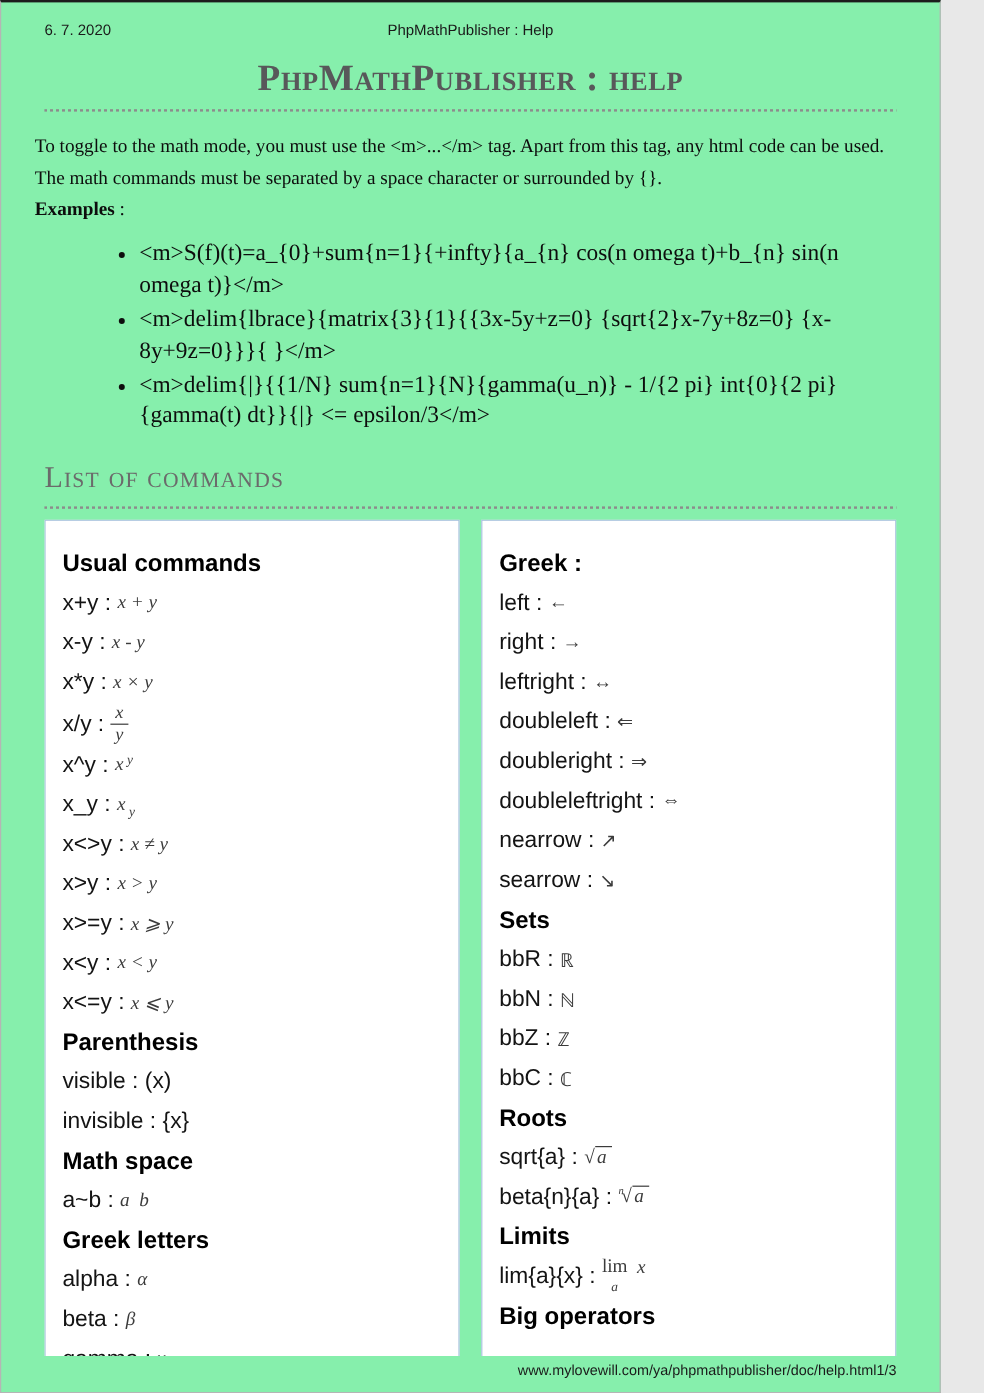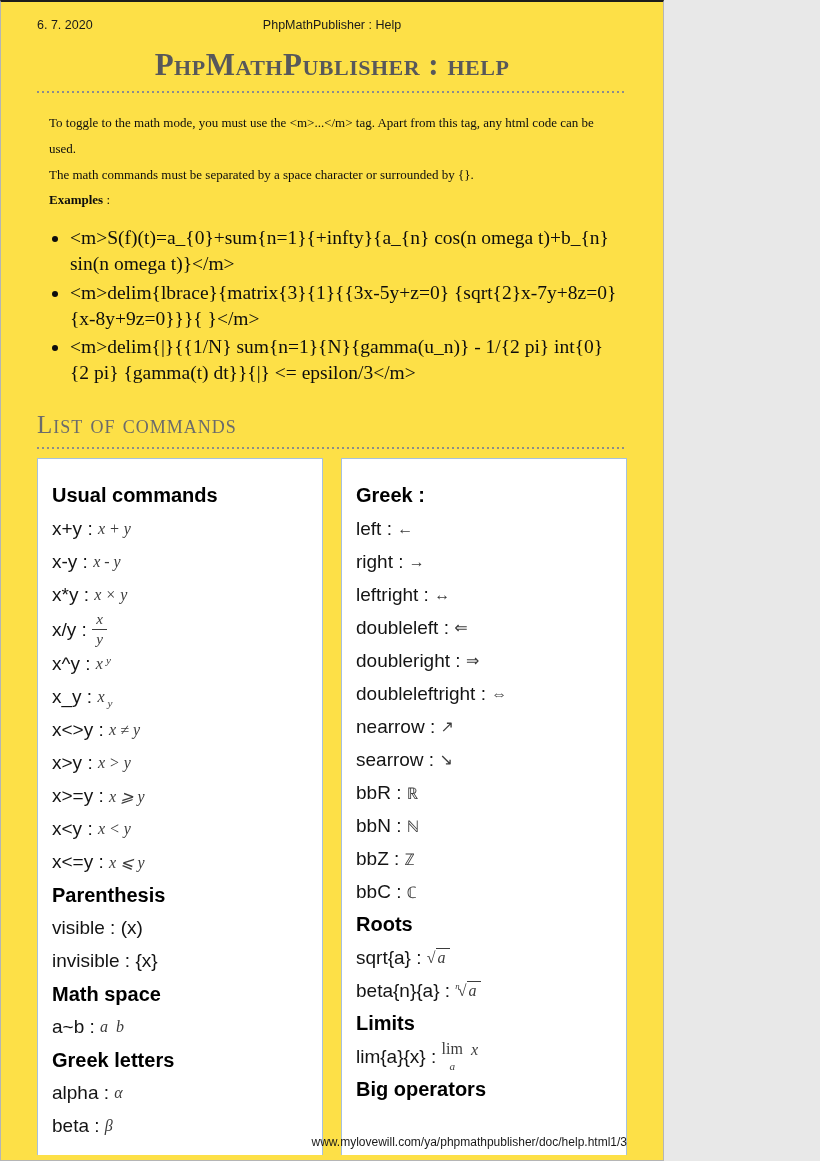--- a/index.html
+++ b/index.html
@@ -1,19 +1,19 @@
 <!DOCTYPE html>
 <html><head>
 <meta charset="utf-8">
 <style>
   html,body{margin:0;padding:0;background:#e8e8e8;}
   #page{
     position:relative;
-    width:664px;height:1161px;
-    background:#fde047;
+    width:784px;height:1161px;
+    background:#86efac;
     box-sizing:border-box;
     border:1px solid #b5b5b5;
     border-top:2px solid #1c1c1c;
     overflow:hidden;
     font-family:"Liberation Serif",serif;
     color:#111;
   }
   .print-header{
     position:absolute;top:16px;left:0;right:0;
     font-family:"Liberation Sans",sans-serif;
@@ -27,27 +27,27 @@
     font-weight:700;
     font-size:31px;
     letter-spacing:.5px;
     color:#58585a;
     line-height:1.1;
   }
   .dotted-rule{
     height:2px;margin:9px 36px 0;
     background:repeating-linear-gradient(90deg,#8c8c8c 0 2px,transparent 2px 5px);
   }
-  .intro{margin:17px 48px 0;font-size:13px;line-height:25.8px;color:#0d0d0d;}
+  .intro{margin:17px 28px 0;font-size:16px;line-height:25.8px;color:#0d0d0d;}
   .intro .examples-line b{font-weight:700;}
   ul.examples{
     margin:12px 36px 0;padding-left:33px;
     font-size:19.5px;line-height:25.8px;color:#0d0d0d;
   }
-  ul.examples li{margin-bottom:3px;padding-right:6px;}
+  ul.examples li{margin-bottom:3px;padding-right:6px;margin-left:46px;}
   .section-title{
     margin:26px 36px 0;
     font-variant:small-caps;
     font-weight:400;
     font-size:25px;
     letter-spacing:1px;
     color:#6b6b6b;
     line-height:1.05;
   }
   .cols{
@@ -258,20 +258,21 @@
         <div class="cmd-row">
           <span class="cmd-label">nearrow</span>
           <span class="cmd-colon"> : </span>
           <span class="cmd-math upright">↗</span>
         </div>
         <div class="cmd-row">
           <span class="cmd-label">searrow</span>
           <span class="cmd-colon"> : </span>
           <span class="cmd-math upright">↘</span>
         </div>
+        <div class="cmd-heading">Sets</div>
         <div class="cmd-row">
           <span class="cmd-label">bbR</span>
           <span class="cmd-colon"> : </span>
           <span class="cmd-math upright">ℝ</span>
         </div>
         <div class="cmd-row">
           <span class="cmd-label">bbN</span>
           <span class="cmd-colon"> : </span>
           <span class="cmd-math upright">ℕ</span>
         </div>

